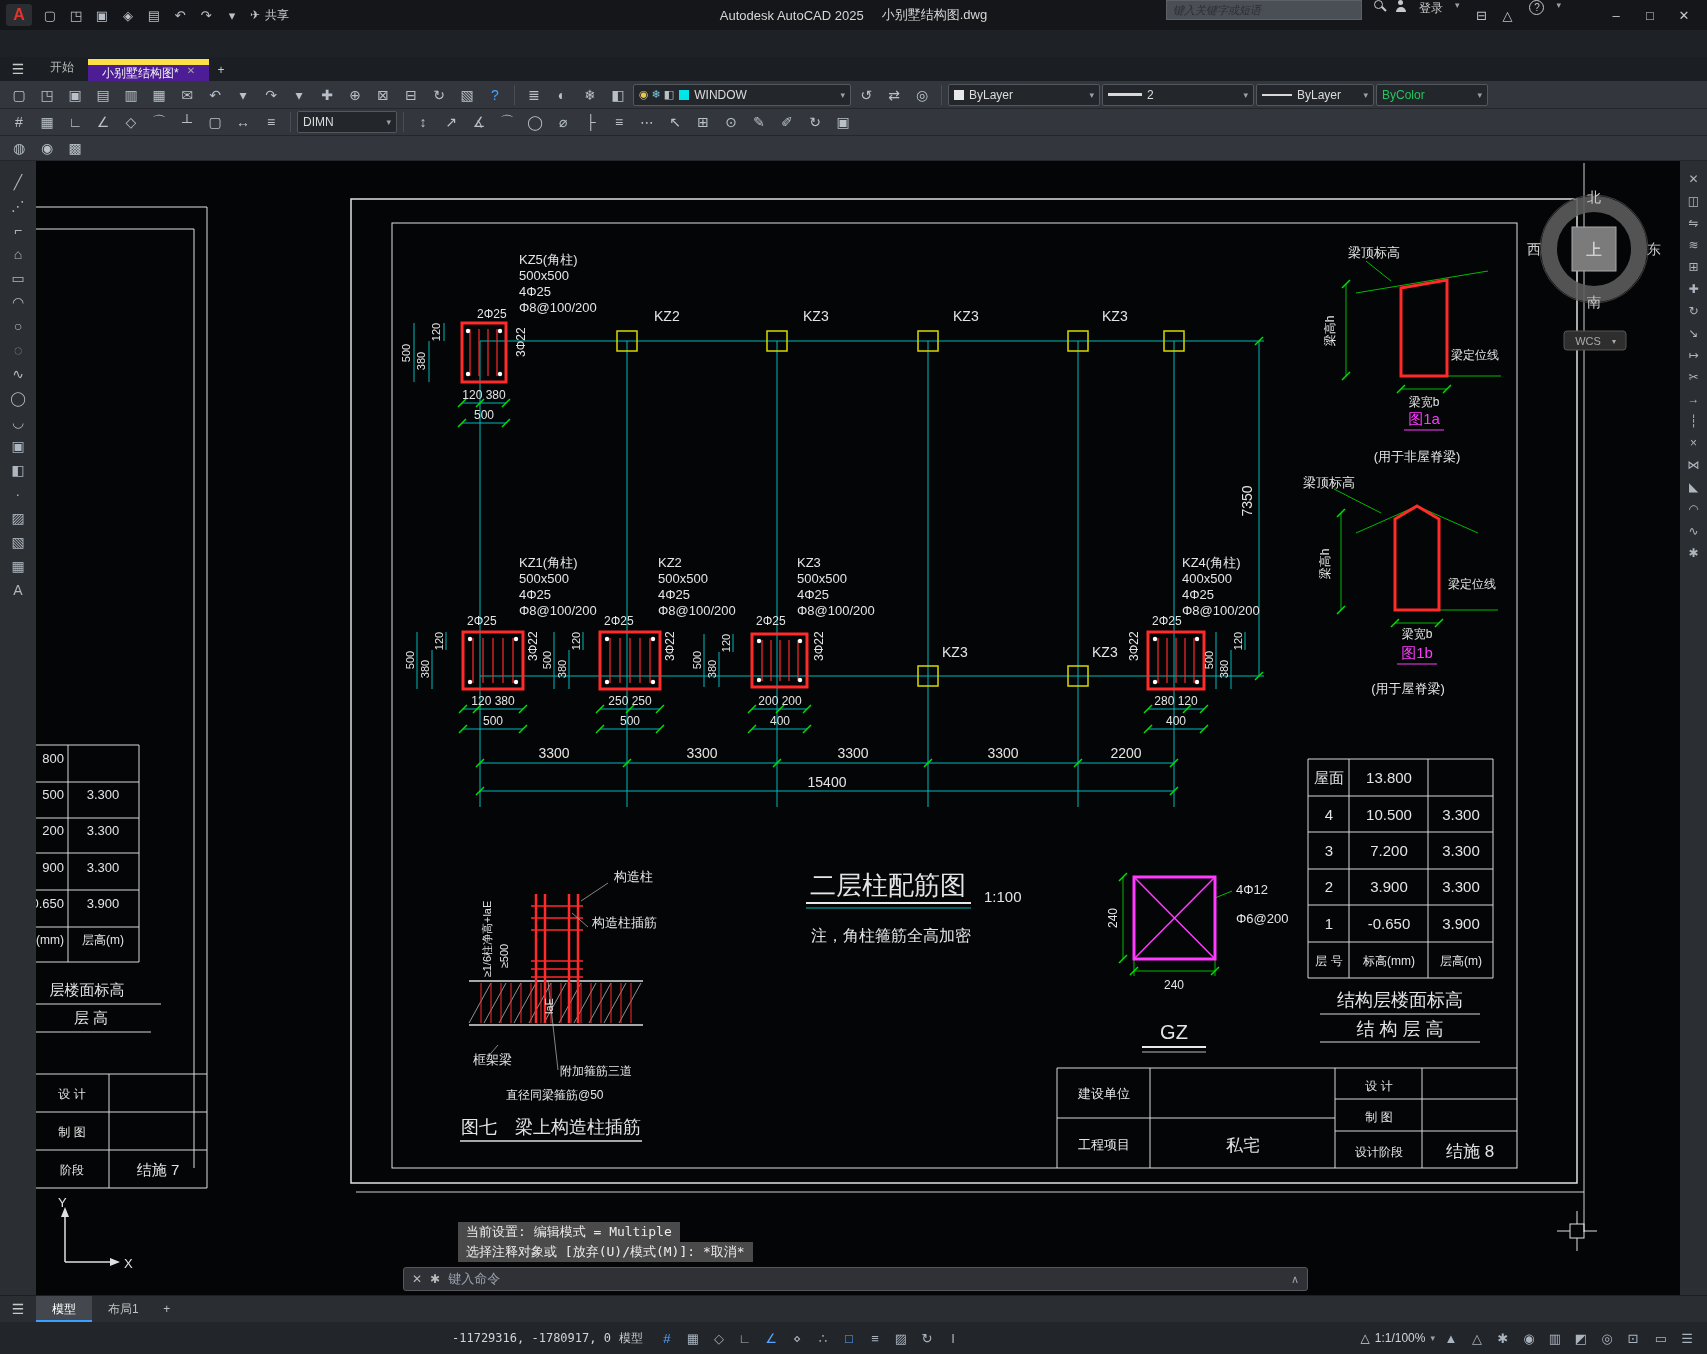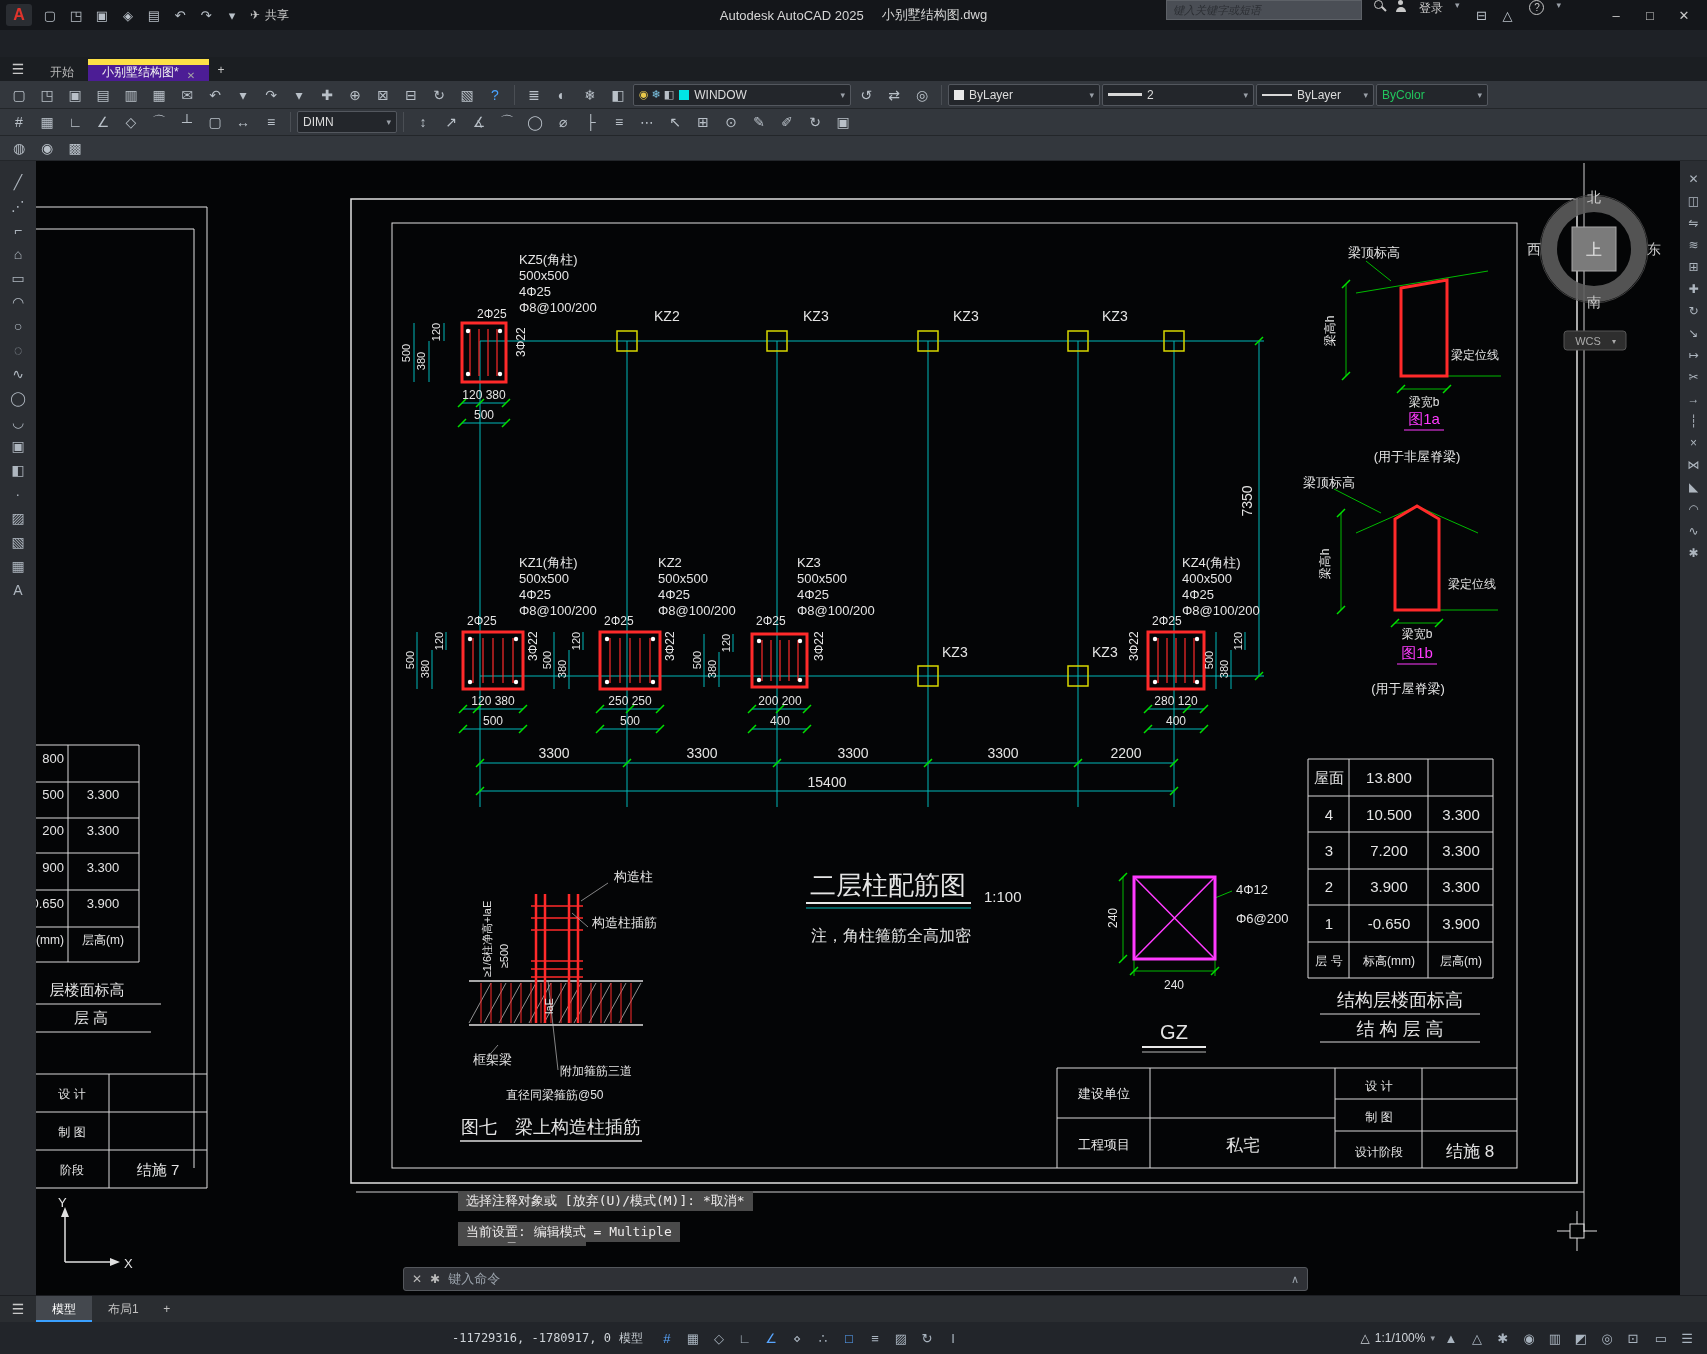--- a/index.html
+++ b/index.html
@@ -24,21 +24,21 @@
 .helpc{width:15px;height:15px;border:1.5px solid #c8c8c8;border-radius:50%;font-size:10px;display:flex;align-items:center;justify-content:center;color:#c8c8c8}
 .wincontrols{display:flex;margin-left:26px}
 .winbtn{width:34px;height:30px;display:flex;align-items:center;justify-content:center;font-size:13px;color:#c8c8c8}
 .caret{font-size:9px;color:#9aa0a8}
 
 .menubar{position:absolute;left:0;top:30px;width:1707px;height:27px;background:#2a2d32;border-bottom:1px solid #1b1d21;display:flex;align-items:center;font-size:13px;color:#d4d4d4;padding-left:8px}
 .menu-item{padding:0 11px;height:100%;display:flex;align-items:center}
 
 .tabrow{position:absolute;left:0;top:57px;width:1707px;height:24px;background:#1b1e22;display:flex;align-items:flex-end;font-size:12px}
 .hamb{width:36px;height:24px;display:flex;align-items:center;justify-content:center;color:#c8c8c8;font-size:14px}
-.ftab{height:22px;display:flex;align-items:flex-end;gap:8px;padding:0 14px;color:#b9b9b9}
+.ftab{height:22px;display:flex;align-items:flex-start;gap:8px;padding:0 14px;color:#b9b9b9}
 .ftab.active{background:#4c1d95;color:#f0f0f0;border-top:6px solid #fde047}
 .tabclose{font-size:10px;color:#a5a5a5}
 .addtab{width:24px;height:22px;display:flex;align-items:center;justify-content:center;color:#c8c8c8}
 
 .toolbar{position:absolute;left:0;width:1707px;background:#33373d;border-bottom:1px solid #23262a;display:flex;align-items:center;gap:2px;padding-left:6px}
 #tb1{top:81px;height:28px}
 #tb2{top:109px;height:27px}
 #tb3{top:136px;height:25px}
 .toolbar .tbi{min-width:26px;height:24px;font-size:14px}
 .sep{width:1px;height:20px;background:#4a4e54;margin:0 4px;flex:none}
@@ -563,21 +563,21 @@
         <text x="1498" y="93" class="am vc">西</text>
         <text x="1618" y="93" class="am vc">东</text>
         <rect x="1528" y="170" width="62" height="19" rx="3" fill="#2e2e2e" stroke="#555555"></rect>
         <text x="1552" y="184" class="am s11" style="fill:#aaaaaa">WCS</text>
         <text x="1578" y="183" class="am" style="fill:#aaaaaa;font-size:8px">▾</text>
       </g>
     </svg>
 
     <div class="cmdline" style="top:1065px">命令: _textedit</div>
     <div class="cmdline" style="top:1061px">当前设置: 编辑模式 = Multiple</div>
-    <div class="cmdline" style="top:1030px">选择注释对象或 [放弃(U)/模式(M)]: *取消*</div>
+    <div class="cmdline" style="top:1081px">选择注释对象或 [放弃(U)/模式(M)]: *取消*</div>
     <div class="cmdbar">
       <span class="ci">✕</span>
       <span class="ci">✱</span>
       <span class="cmdprompt">键入命令</span>
       <span class="cmdexpand">∧</span>
     </div>
   </div>
 
   <div class="layoutbar">
     <span class="lt-hamb">☰</span>

